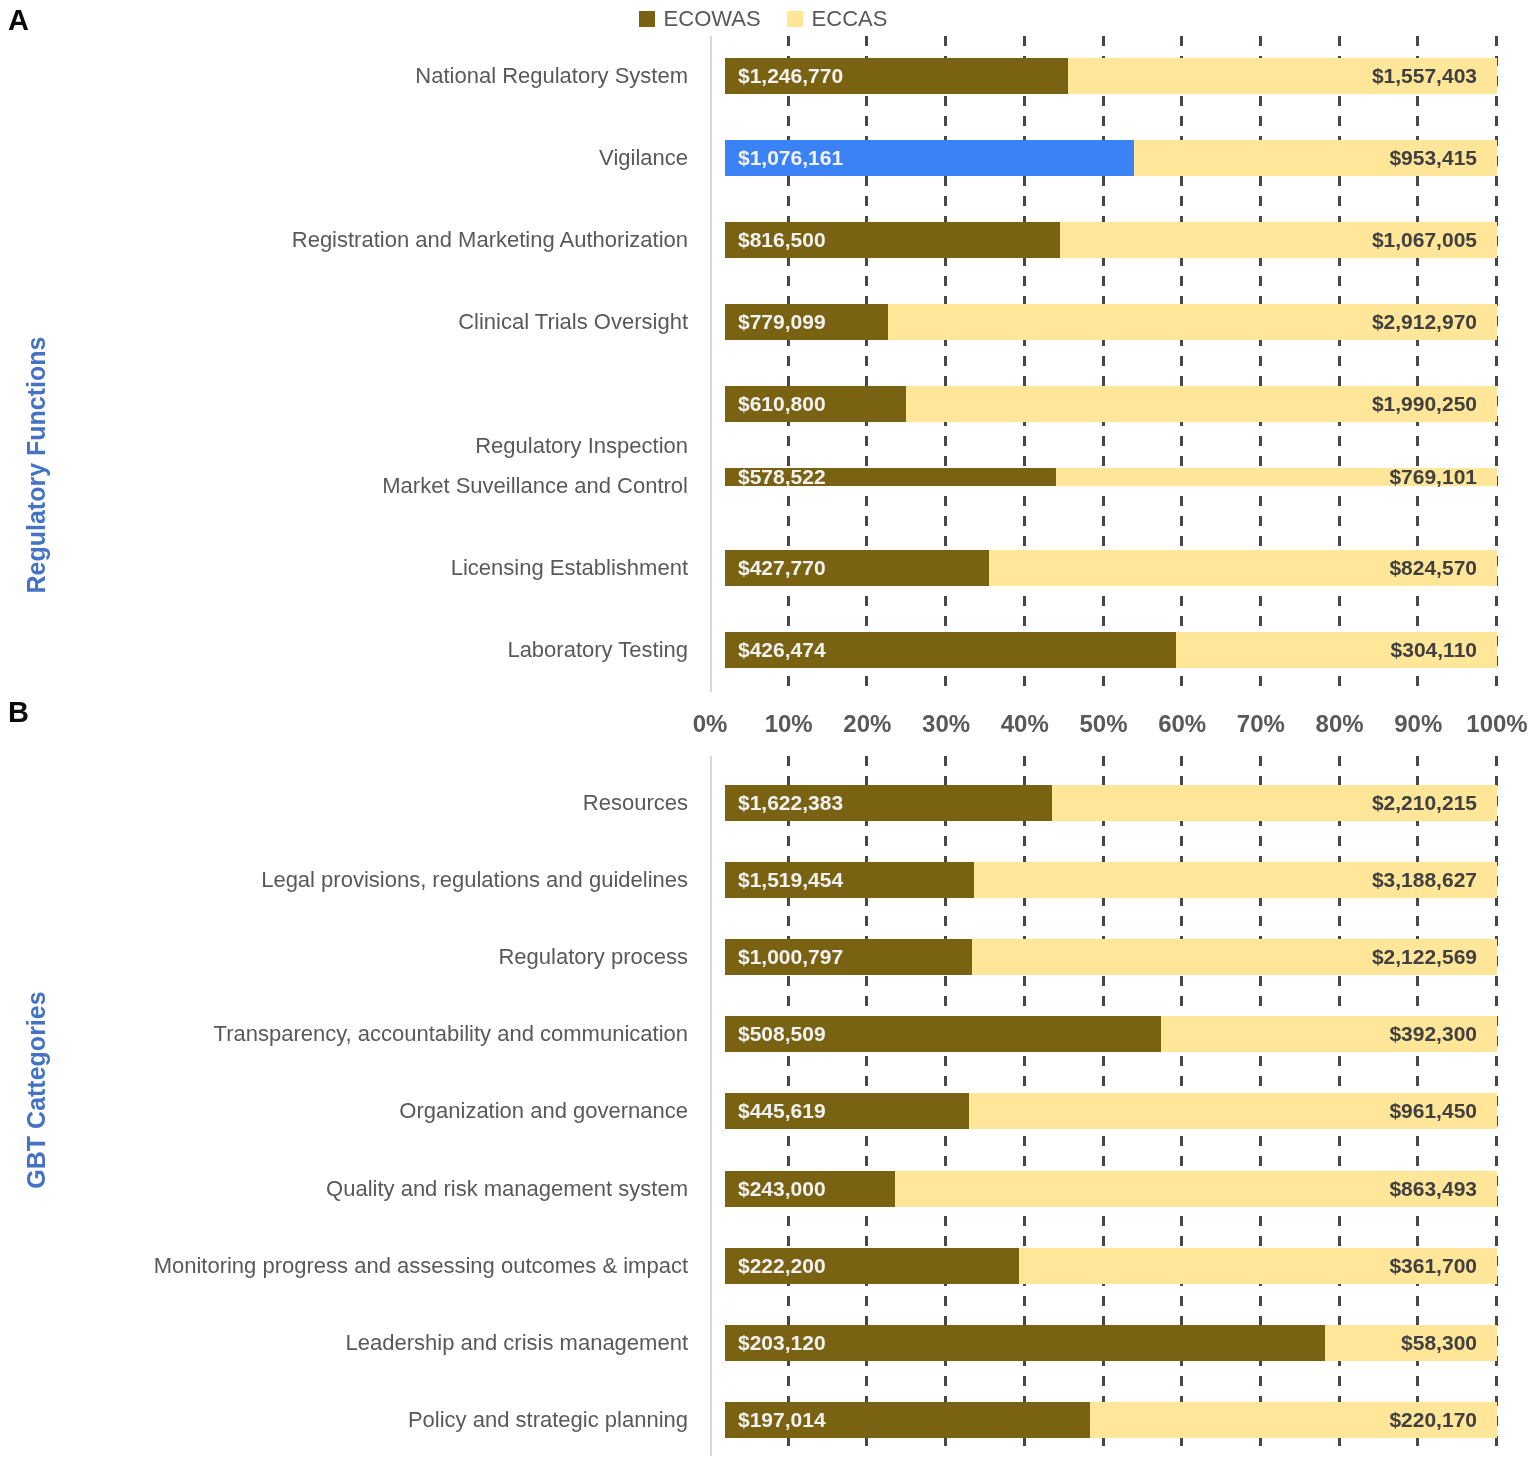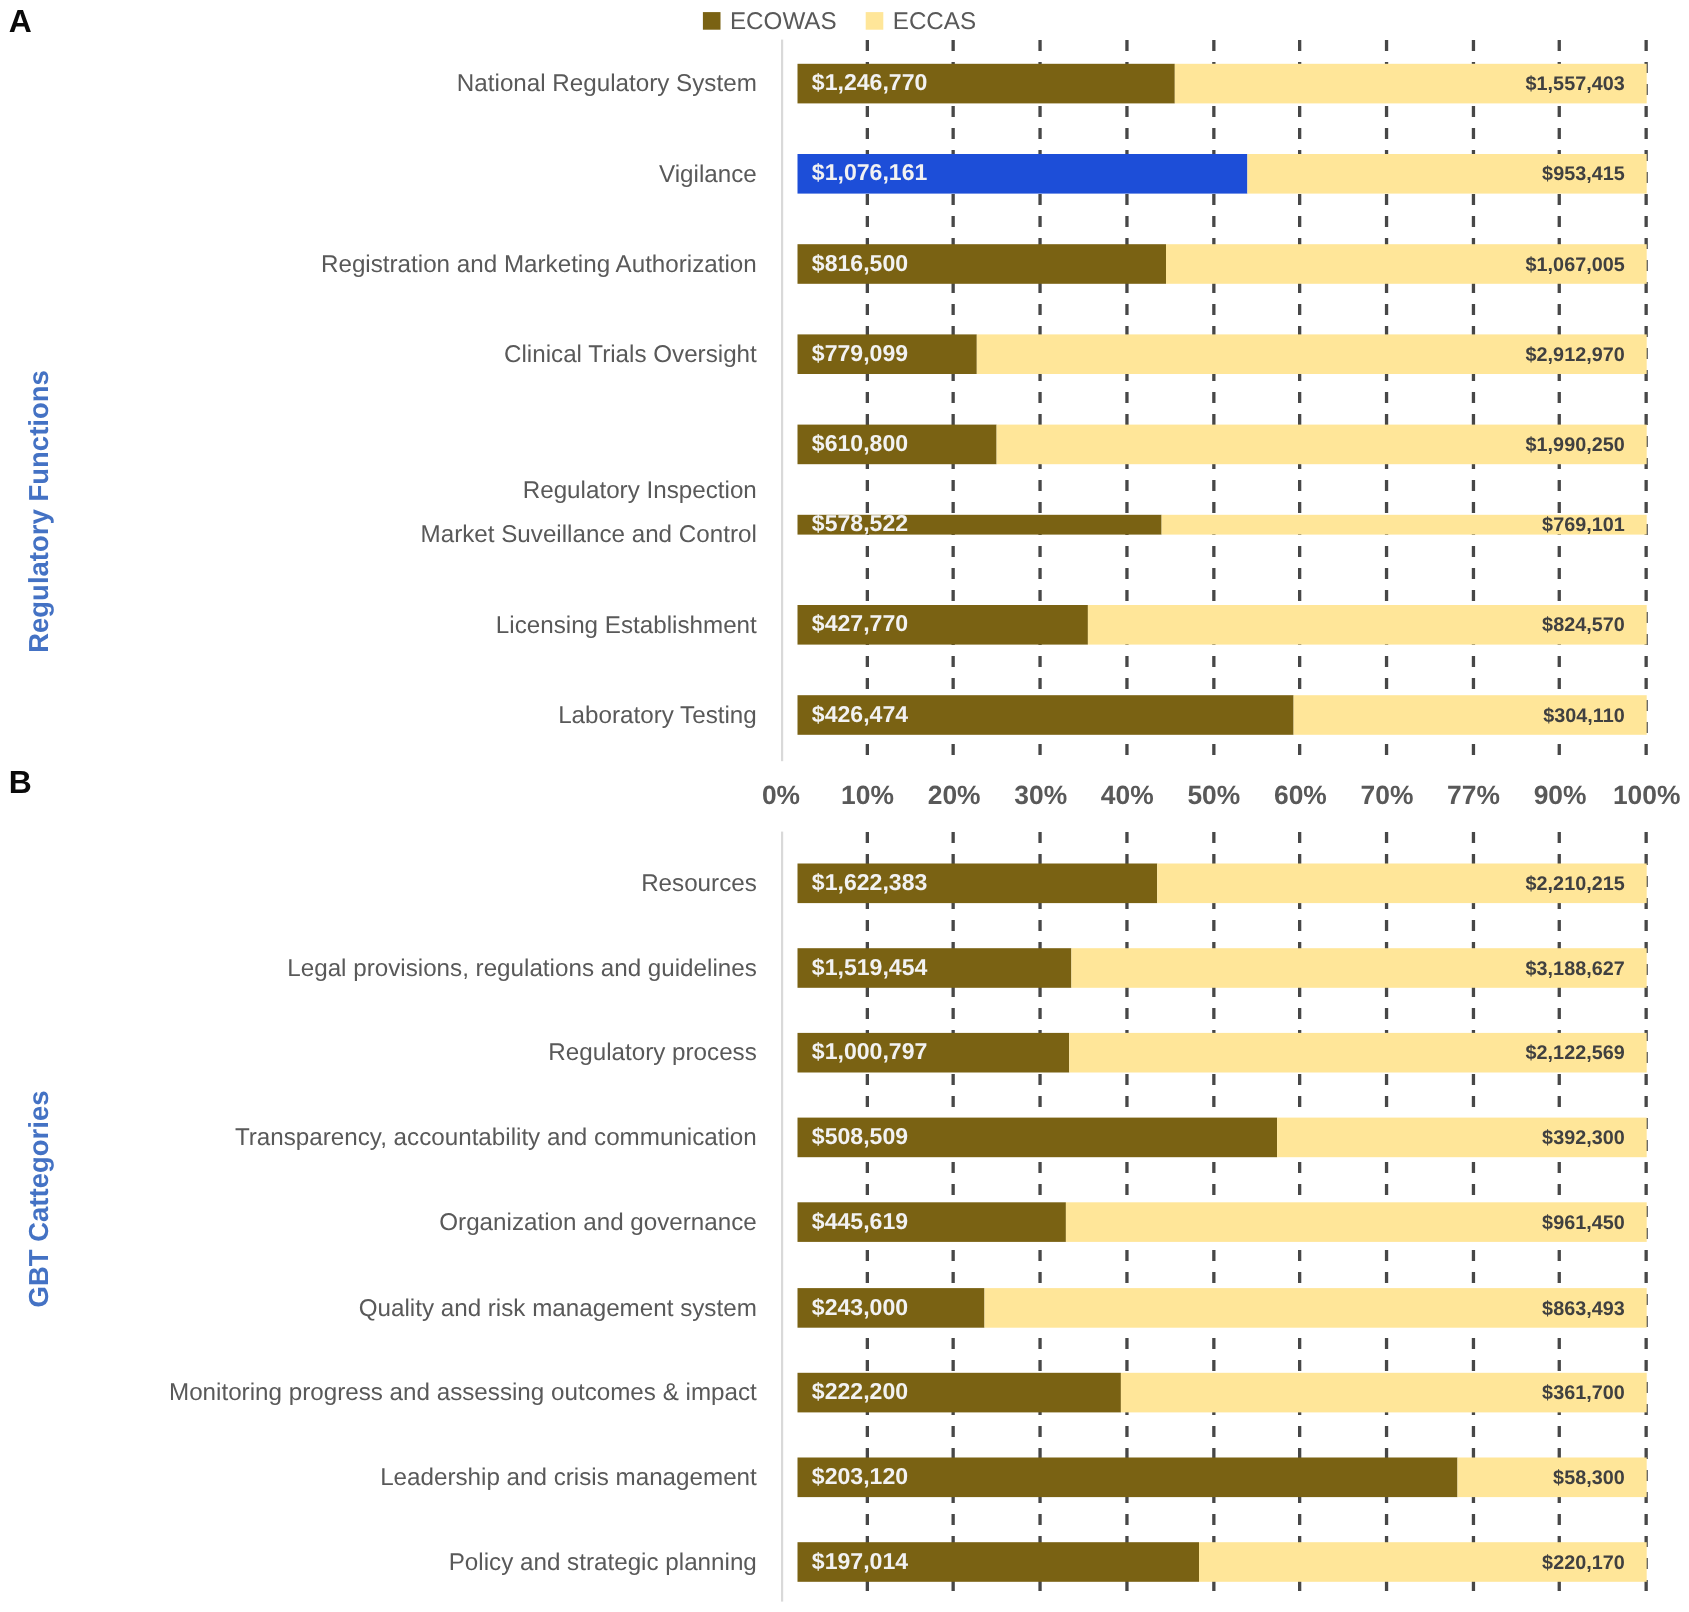--- a/index.html
+++ b/index.html
@@ -23,21 +23,21 @@
   .plot{position:absolute;left:710px;width:787px;}
   .gridline{position:absolute;top:0;bottom:0;width:3px;
             background:repeating-linear-gradient(to bottom,#474747 0px 10px,transparent 10px 20px);}
   .axis-line{position:absolute;left:0;top:0;bottom:0;width:2px;background:#d9d9d9;}
 
   .bar-row{position:absolute;left:15px;right:0;display:flex;z-index:2;font-weight:bold;}
   .seg{height:100%;display:flex;align-items:center;overflow:visible;white-space:nowrap;}
   .seg-dark{flex:0 0 auto;}
   .seg-light{flex:1 1 auto;justify-content:flex-end;}
   .val-dark{color:#f2f2f2;font-size:21px;padding-left:13px;}
-  .val-light{color:#404040;font-size:18px;padding-right:20px;}
+  .val-light{color:#404040;font-size:21px;padding-right:20px;}
 
   .labels-col{position:absolute;left:0;width:688px;top:0;height:1465px;}
   .cat-label{position:absolute;right:0;width:688px;text-align:right;
              font-size:22px;color:#595959;white-space:nowrap;}
 
   .ticks-row{position:absolute;left:710px;width:787px;top:704px;height:40px;}
   .tick-label{position:absolute;width:110px;text-align:center;line-height:40px;
               font-size:24px;font-weight:700;color:#595959;white-space:nowrap;}
 </style>
 </head>
@@ -98,21 +98,21 @@
       <div class="gridline" style="left: calc(100% - 2px);"></div>
       <div class="bar-row" style="top: 22px; height: 36px;">
         <div class="seg seg-dark" style="width: 44.46%; background: rgb(122, 98, 19);">
           <span class="val-dark">$1,246,770</span>
         </div>
         <div class="seg seg-light" style="background: rgb(255, 230, 153);">
           <span class="val-light">$1,557,403</span>
         </div>
       </div>
       <div class="bar-row" style="top: 104px; height: 36px;">
-        <div class="seg seg-dark" style="width: 53.02%; background: #1d4ed8;">
+        <div class="seg seg-dark" style="width: 53.02%; background: #3b82f6;">
           <span class="val-dark">$1,076,161</span>
         </div>
         <div class="seg seg-light" style="background: rgb(255, 230, 153);">
           <span class="val-light">$953,415</span>
         </div>
       </div>
       <div class="bar-row" style="top: 186px; height: 36px;">
         <div class="seg seg-dark" style="width: 43.35%; background: rgb(122, 98, 19);">
           <span class="val-dark">$816,500</span>
         </div>
@@ -166,21 +166,21 @@
 
   <div class="ticks-row" id="ticks-b">
       <div class="tick-label" style="left: calc(0% - 55px);">0%</div>
       <div class="tick-label" style="left: calc(10% - 55px);">10%</div>
       <div class="tick-label" style="left: calc(20% - 55px);">20%</div>
       <div class="tick-label" style="left: calc(30% - 55px);">30%</div>
       <div class="tick-label" style="left: calc(40% - 55px);">40%</div>
       <div class="tick-label" style="left: calc(50% - 55px);">50%</div>
       <div class="tick-label" style="left: calc(60% - 55px);">60%</div>
       <div class="tick-label" style="left: calc(70% - 55px);">70%</div>
-      <div class="tick-label" style="left: calc(80% - 55px);">77%</div>
+      <div class="tick-label" style="left: calc(80% - 55px);">80%</div>
       <div class="tick-label" style="left: calc(90% - 55px);">90%</div>
       <div class="tick-label" style="left: calc(100% - 55px);">100%</div>
     </div>
 
   <div class="axis-title" id="title-b">GBT  Cattegories</div>
 
   <div class="plot" id="plot-b" style="top: 756px; height: 700px;">
       <div class="axis-line"></div>
       <div class="gridline" style="left: calc(10% - 2px);"></div>
       <div class="gridline" style="left: calc(20% - 2px);"></div>

